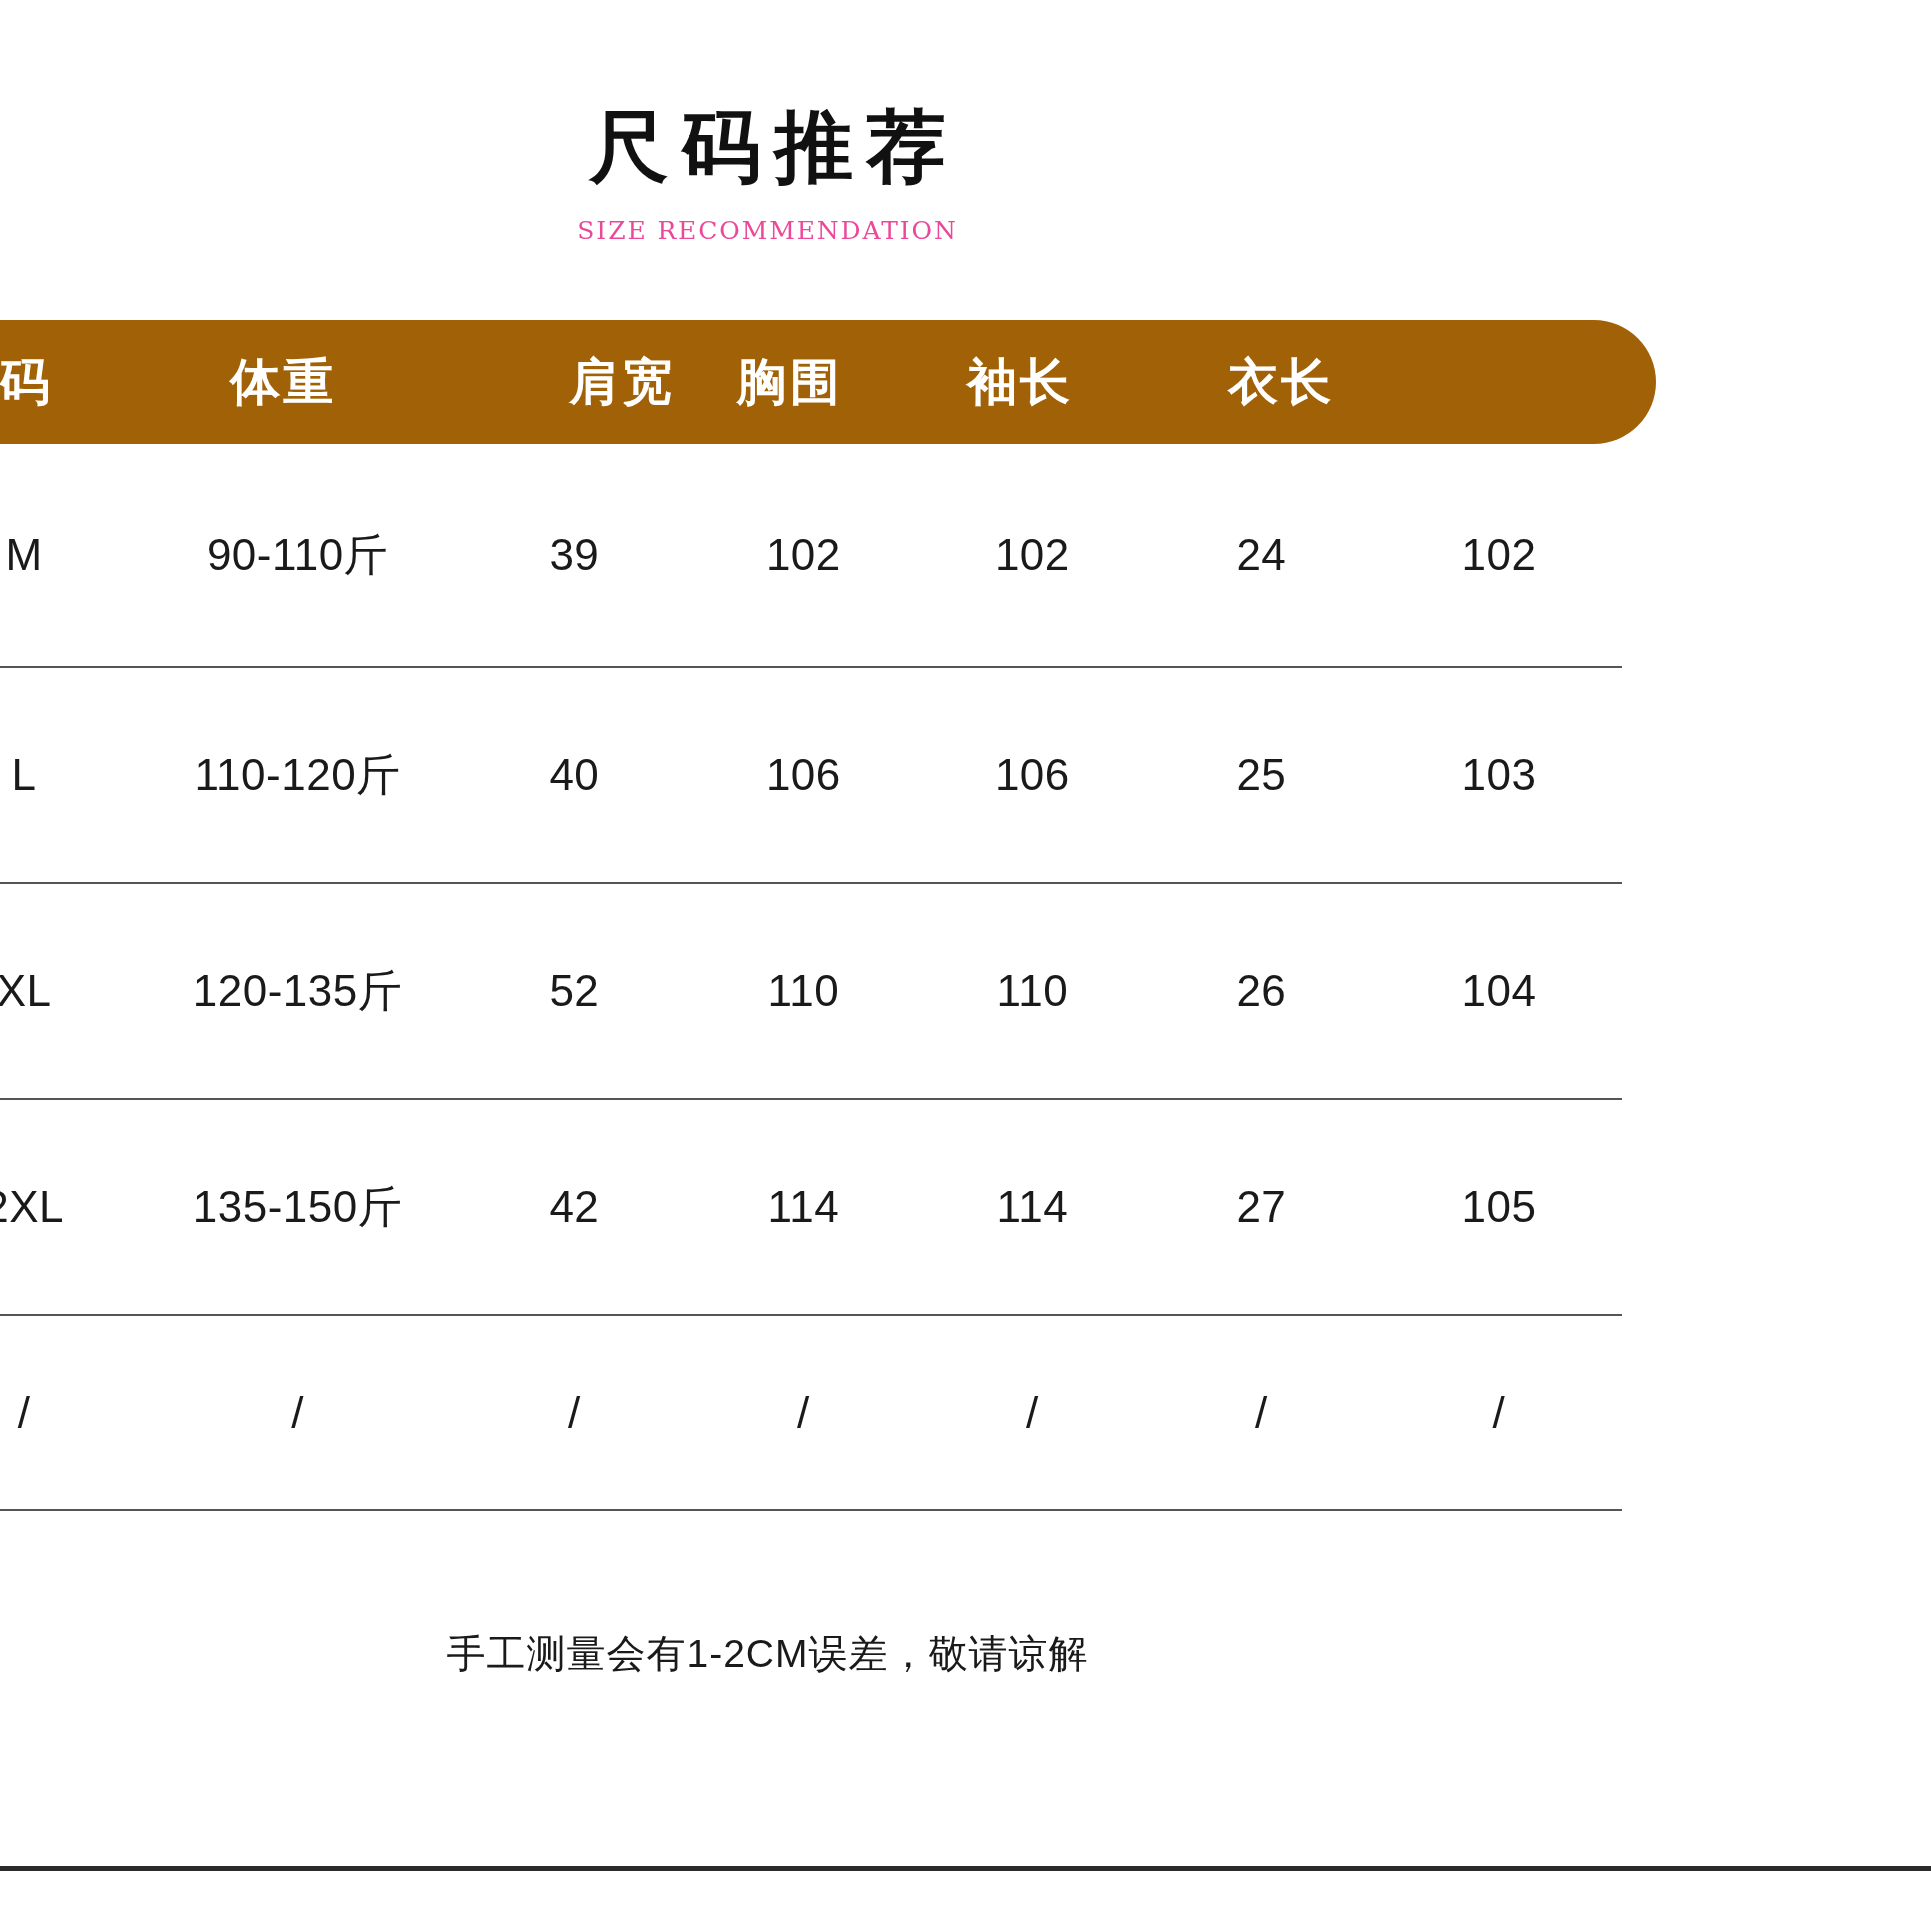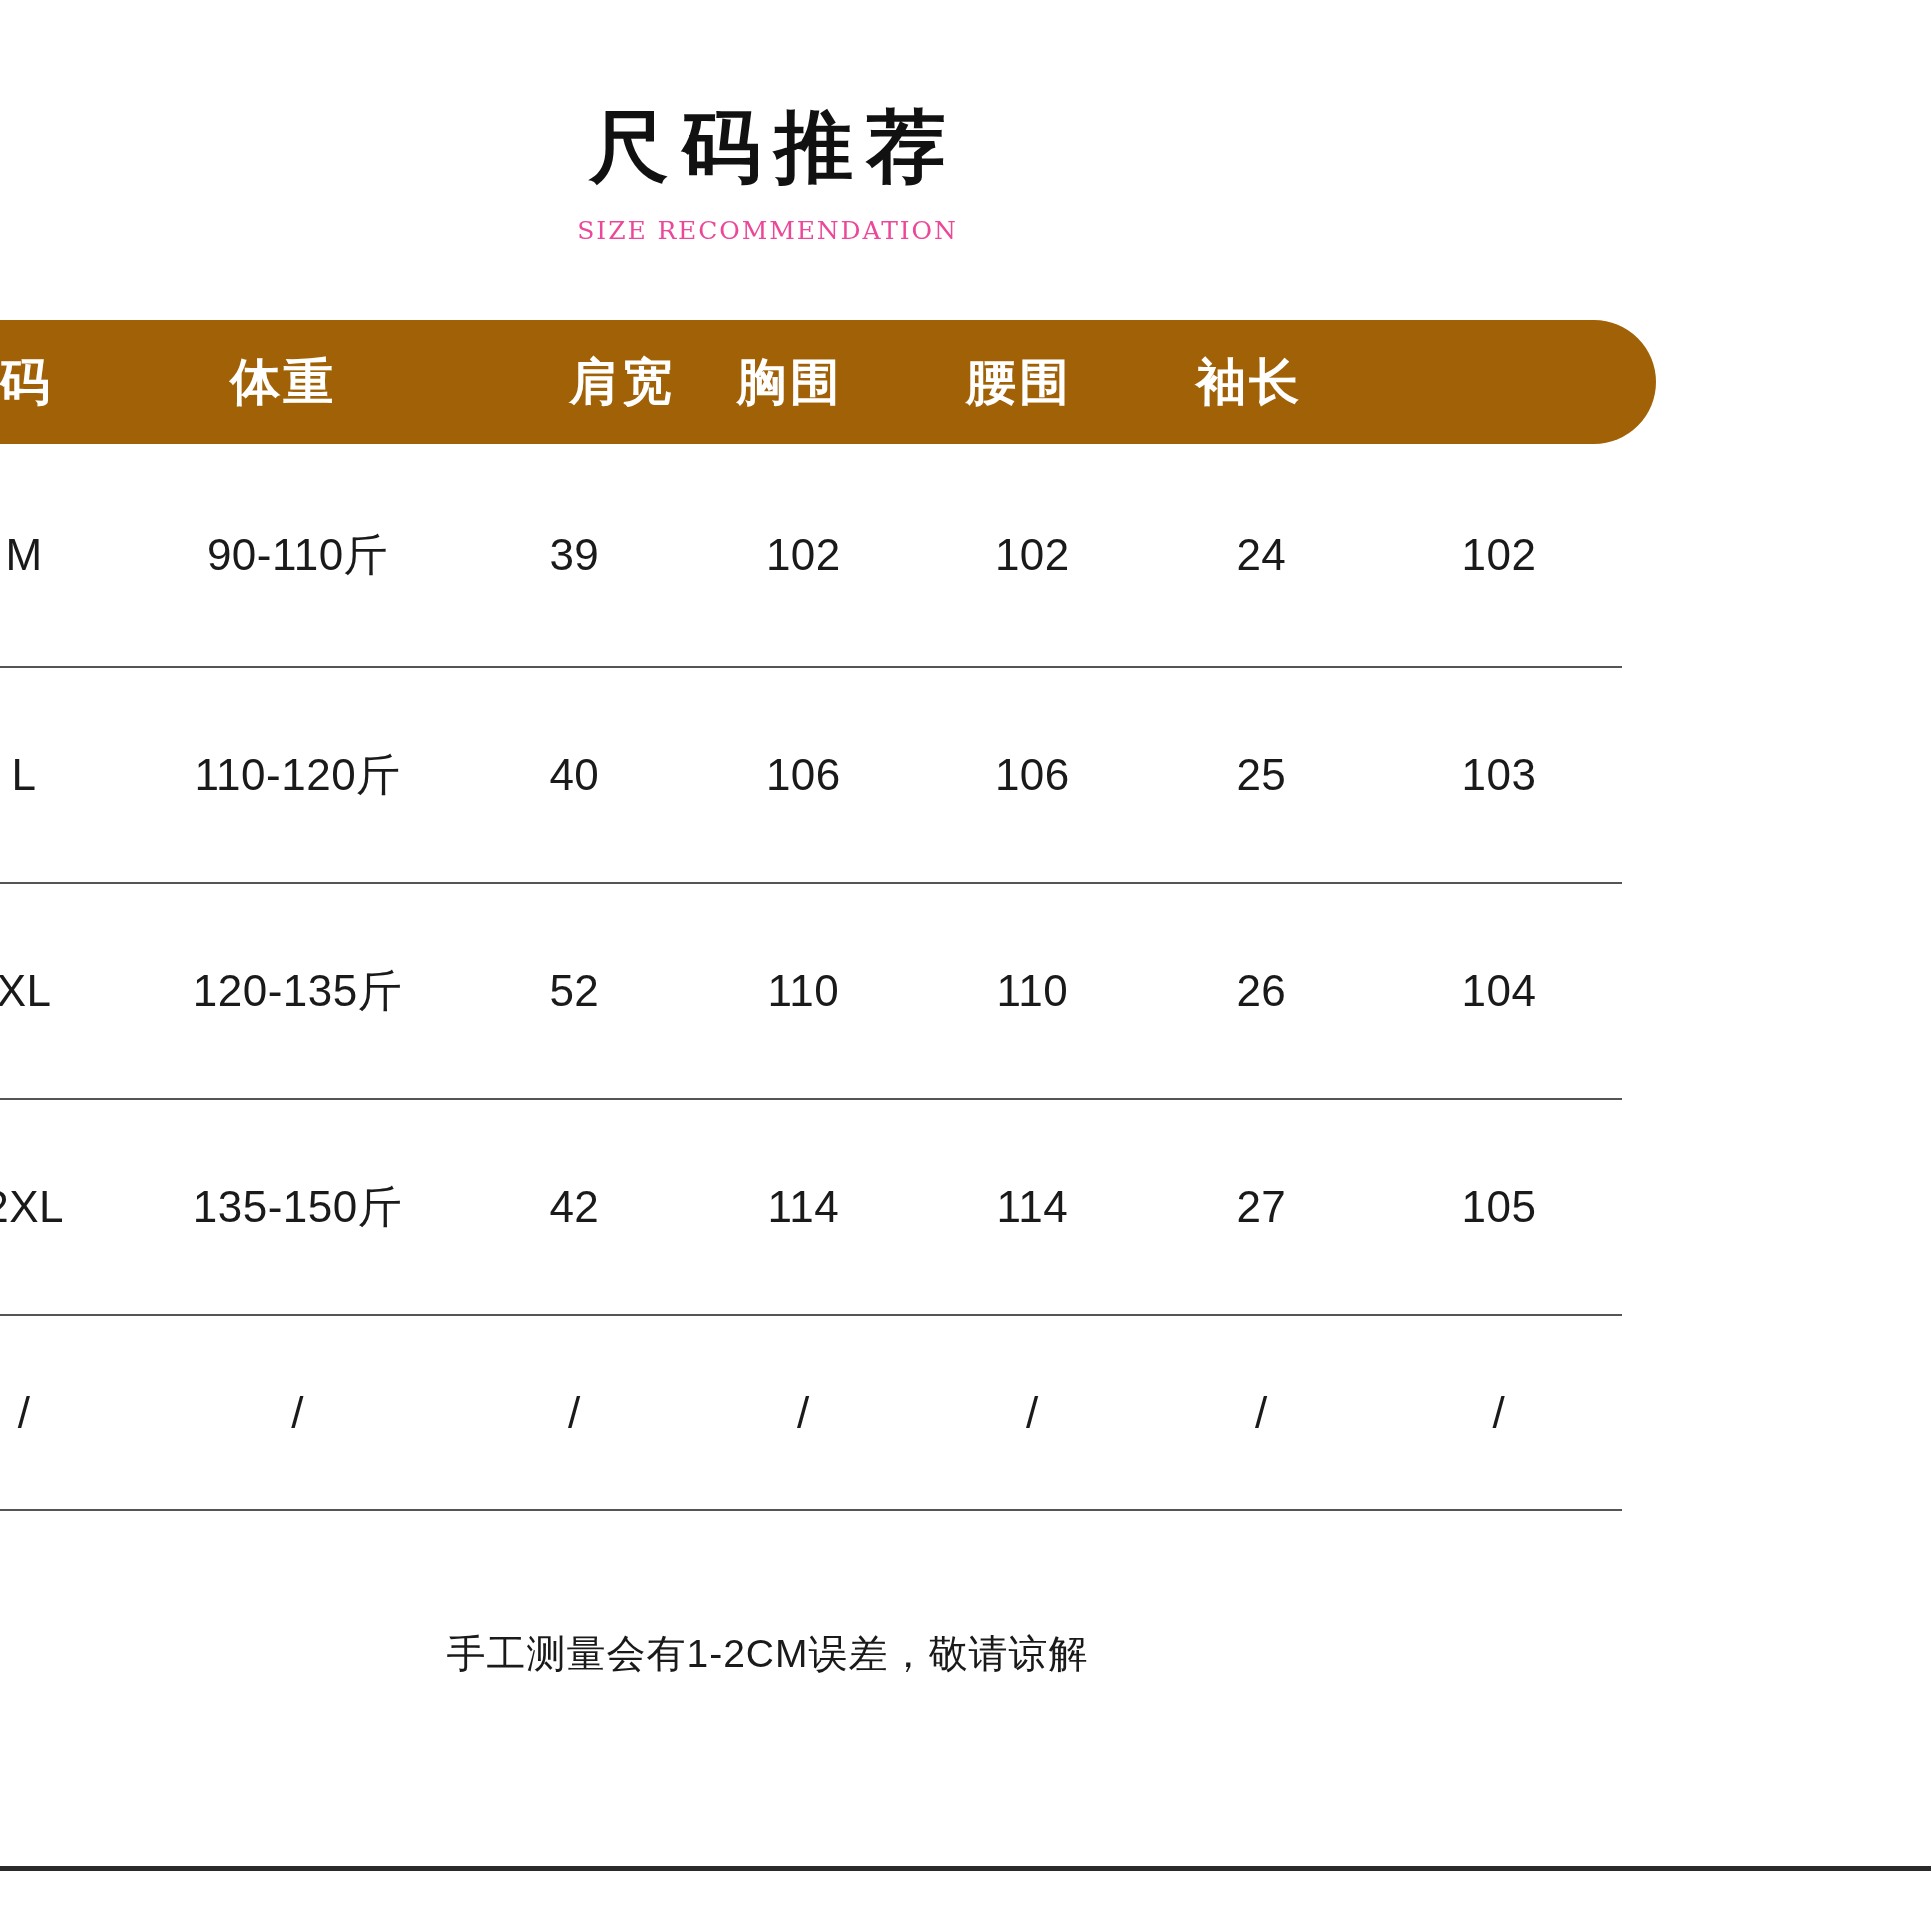--- a/index.html
+++ b/index.html
@@ -139,22 +139,22 @@
     <div class="title-en">SIZE RECOMMENDATION</div>
   </div>
 
   <div class="table-wrap">
 
     <div class="header-row">
       <div class="header-cell c0">尺码</div>
       <div class="header-cell c1">体重</div>
       <div class="header-cell c2">肩宽</div>
       <div class="header-cell c3">胸围</div>
-      <div class="header-cell c4">腰围</div>
       <div class="header-cell c5">袖长</div>
+      <div class="header-cell c6">衣长</div>
     </div>
 
     <div class="body-rows">
 
       <div class="data-row first">
         <div class="cell size c0">M</div>
         <div class="cell c1">90-110斤</div>
         <div class="cell c2">39</div>
         <div class="cell c3">102</div>
         <div class="cell c4">102</div>

